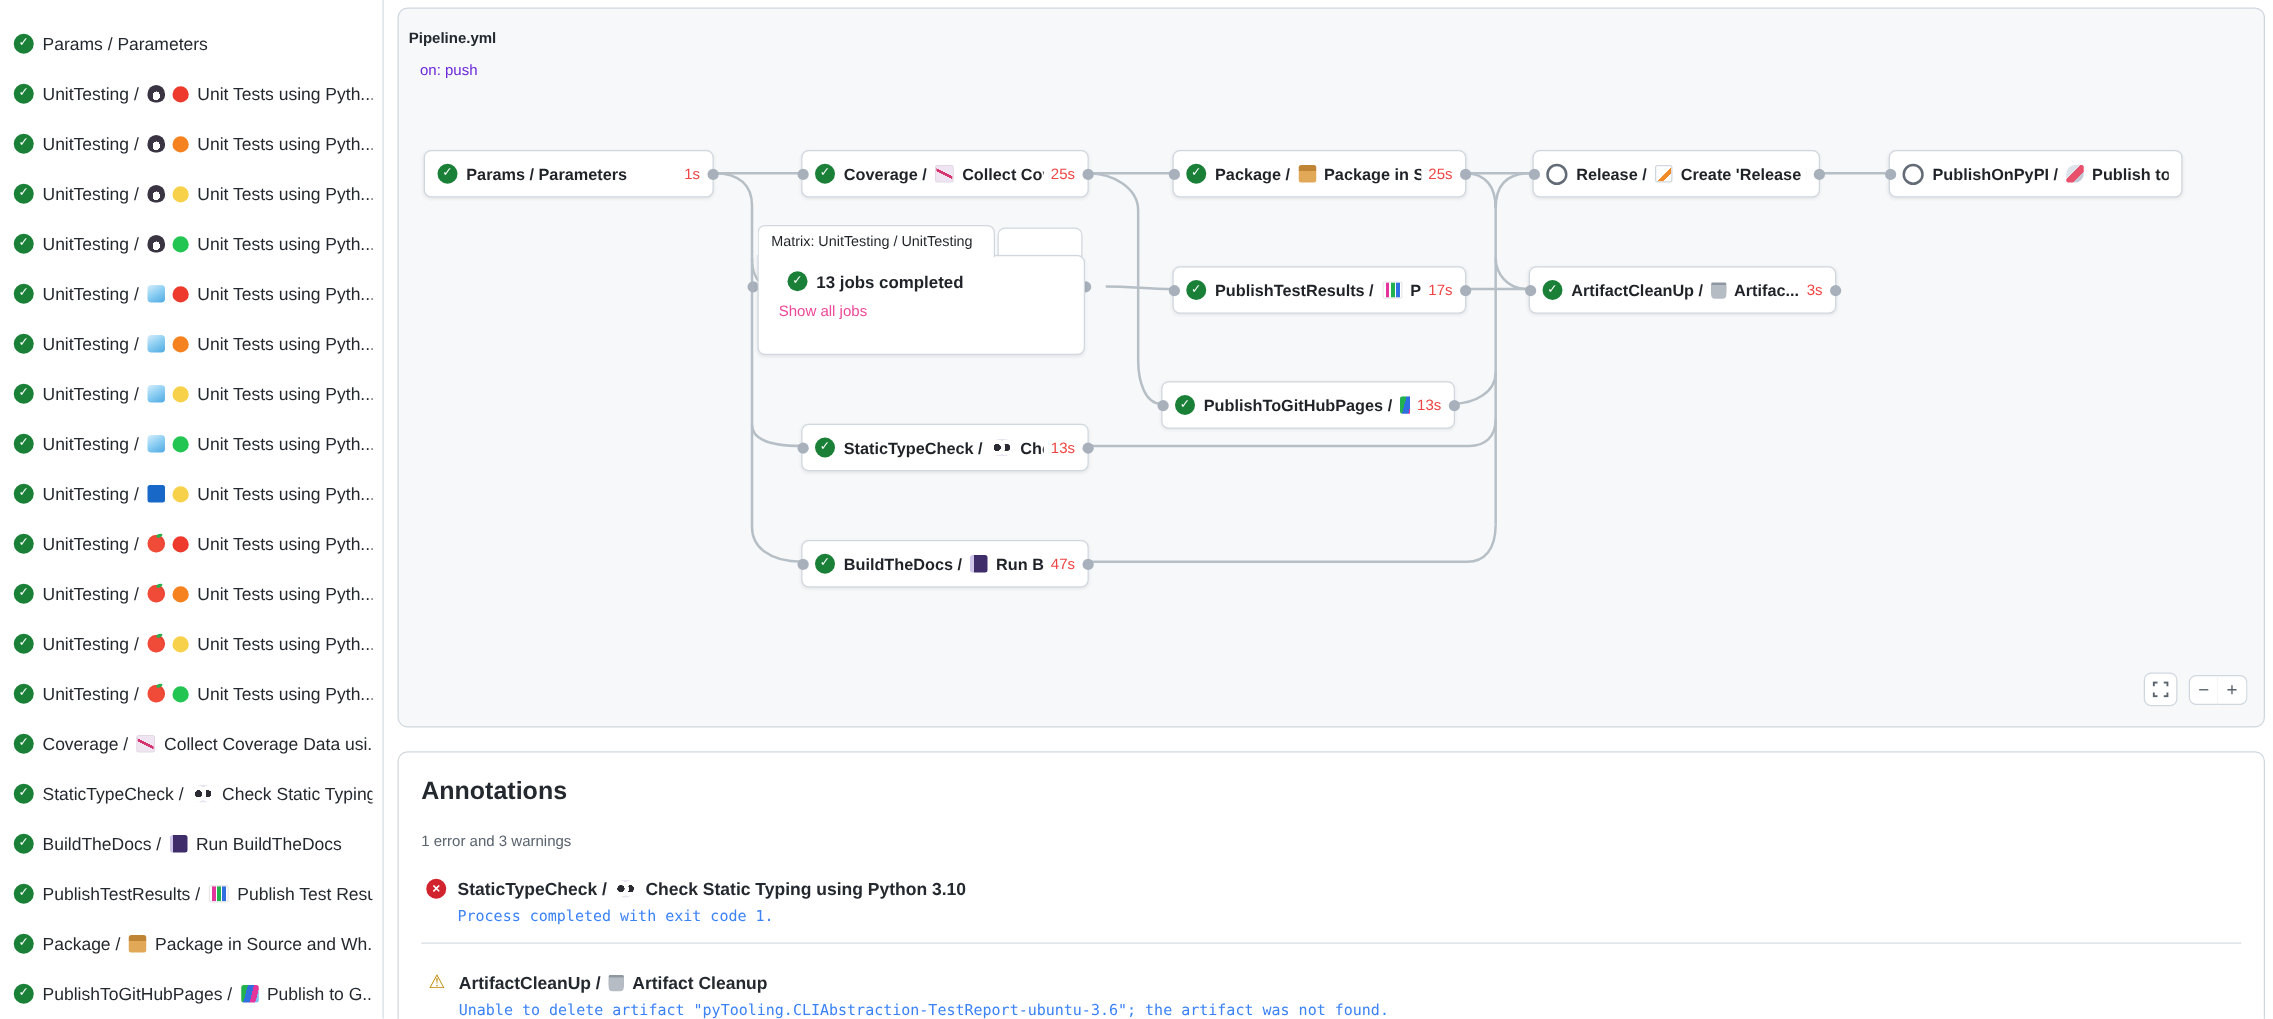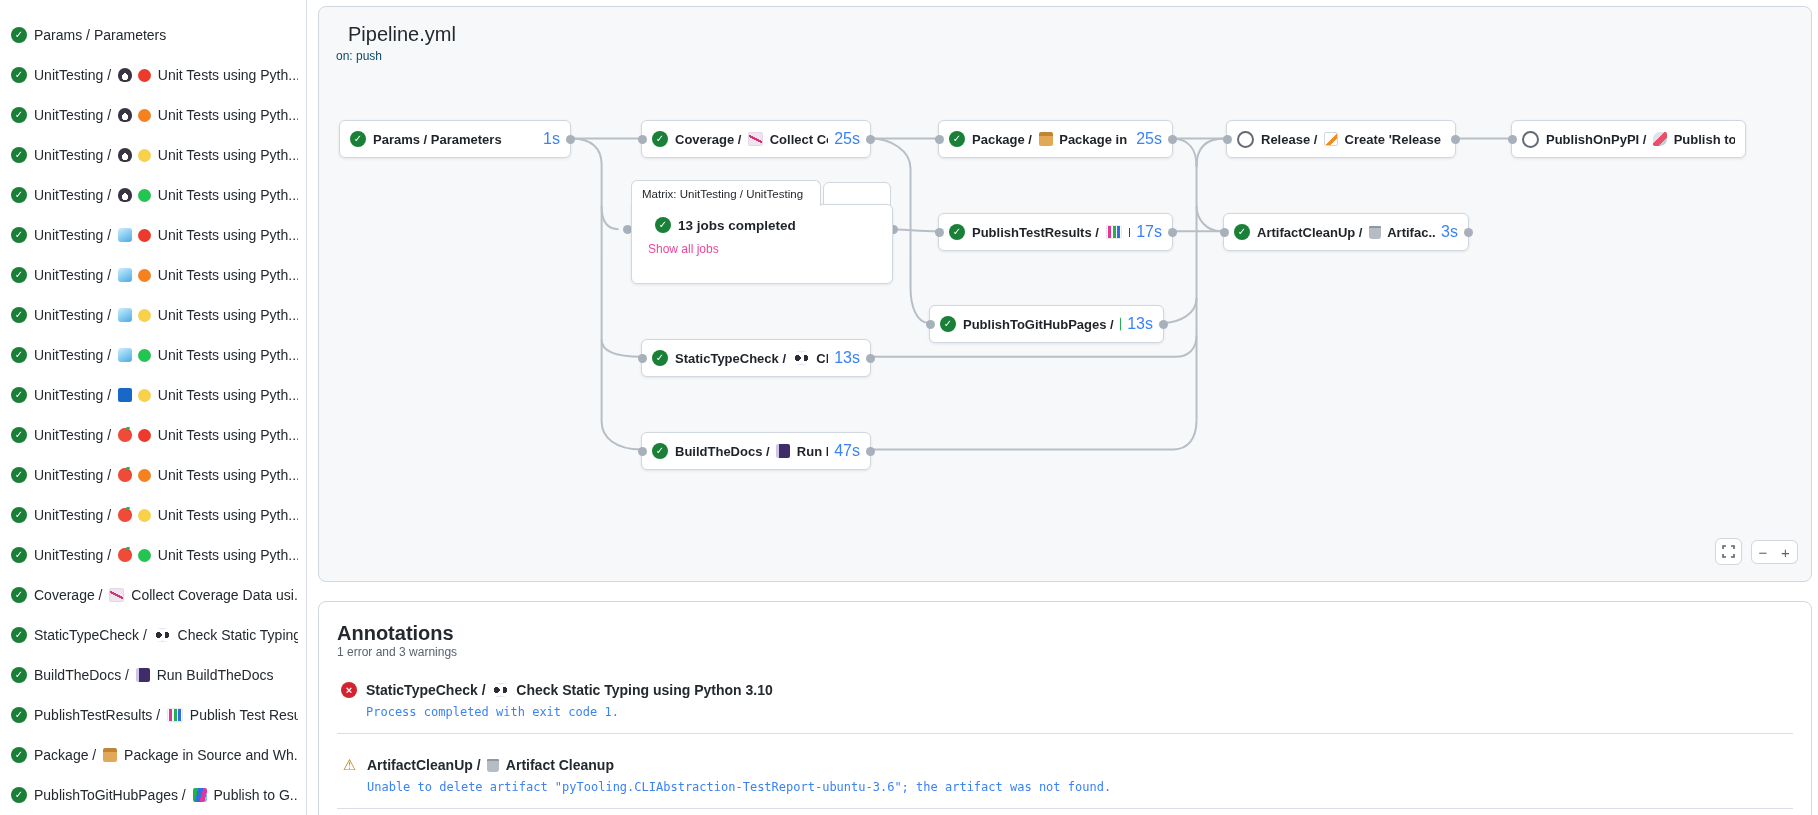--- a/index.html
+++ b/index.html
@@ -32,50 +32,50 @@
   .ico.memo{background:linear-gradient(135deg,#fff 52%,#f08b28 52% 72%,#fff 72%);border:1px solid #d0d7de;height:12px;width:12px;}
   .ico.rocket{background:linear-gradient(135deg,#dde3ea 0 42%,#e8506b 42% 68%,#c3ccd6 68%);border-radius:50% 12% 50% 12%;}
   .ico.trash{background:#b6bcc4;border-radius:1px 1px 3px 3px;box-shadow:0 -2px 0 0 #8f98a1;height:11px;width:12px;margin-top:2px;}
   .ico.dot-red{background:#ee3a2c;border-radius:50%;width:13px;height:13px;}
   .ico.dot-orange{background:#f5821f;border-radius:50%;width:13px;height:13px;}
   .ico.dot-yellow{background:#f8d14a;border-radius:50%;width:13px;height:13px;}
   .ico.dot-green{background:#23c552;border-radius:50%;width:13px;height:13px;}
 
   
   .graph-card{position:absolute;left:318px;top:6px;width:1494px;height:576px;background:#f6f8fa;border:1px solid #d0d7de;border-radius:8px;box-sizing:border-box;overflow:hidden;}
-  .graph-title{position:absolute;left:29px;top:16px;font-size:20px;font-weight:normal;color:#24292f;}
-  .graph-trigger{position:absolute;left:17px;top:42px;font-size:12px;color:#0c4a6e;}
+  .graph-title{position:absolute;left:8px;top:16px;font-size:12px;font-weight:bold;color:#24292f;}
+  .graph-trigger{position:absolute;left:17px;top:42px;font-size:12px;color:#6d28d9;}
   .edges{position:absolute;left:0;top:0;width:100%;height:100%;pointer-events:none;}
   .node{position:absolute;height:38px;background:#fff;border:1px solid #d0d7de;border-radius:6px;box-shadow:0 1px 3px rgba(31,35,40,.09);display:flex;align-items:center;padding:0 10px;box-sizing:border-box;cursor:pointer;}
   .node .nlabel{margin-left:7px;font-size:13px;font-weight:600;color:#1f2328;white-space:nowrap;overflow:hidden;flex:1;}
-  .node .ndur{margin-left:6px;font-size:16px;color:#3b82f6;font-weight:400;}
+  .node .ndur{margin-left:6px;font-size:12px;color:#ef4444;font-weight:400;}
   .cdot{position:absolute;width:9px;height:9px;border-radius:50%;background:#a8b1bb;top:50%;margin-top:-4.5px;}
   .cdot.l{left:-4.5px;} .cdot.r{right:-4.5px;}
 
   
-  .matrix-wrap{position:absolute;left:312px;top:173px;width:262px;height:104px;}
+  .matrix-wrap{position:absolute;left:287px;top:173px;width:262px;height:104px;}
   .matrix-ghost{position:absolute;left:192px;top:2px;width:66px;height:24px;background:#fff;border:1px solid #d0d7de;border-radius:6px 6px 0 0;}
   .matrix-tab{position:absolute;left:0;top:0;width:190px;height:26px;background:#fff;border:1px solid #d0d7de;border-bottom:none;border-radius:6px 6px 0 0;font-size:11.5px;color:#1f2328;display:flex;align-items:center;padding:0 10px;box-sizing:border-box;white-space:nowrap;z-index:2;}
   .matrix-box{position:absolute;left:0;top:24px;width:262px;height:80px;background:#fff;border:1px solid #d0d7de;border-radius:0 6px 6px 6px;box-shadow:0 1px 3px rgba(31,35,40,.09);box-sizing:border-box;padding:12px 16px;z-index:1;}
   .matrix-summary{display:flex;align-items:center;font-size:13.5px;font-weight:600;color:#1f2328;}
   .matrix-summary span{margin-left:7px;}
   .matrix-link{display:block;margin-top:9px;font-size:12px;color:#ec4899;cursor:pointer;text-decoration:none;}
   .matrix-wrap .mdot-l{position:absolute;left:-8px;top:45px;width:9px;height:9px;border-radius:50%;background:#a8b1bb;}
   .matrix-wrap .mdot-r{position:absolute;right:-4.5px;top:45px;width:9px;height:9px;border-radius:50%;background:#a8b1bb;}
 
   
   .ctrl-btn{position:absolute;background:#fff;border:1px solid #d0d7de;border-radius:6px;box-sizing:border-box;display:flex;align-items:center;justify-content:center;cursor:pointer;color:#59636e;}
   #btn-full{left:1396px;top:531px;width:27px;height:27px;}
   #btn-zoom-out{left:1432px;top:533px;width:24px;height:24px;border-radius:6px 0 0 6px;font-size:15px;}
   #btn-zoom-in{left:1455px;top:533px;width:24px;height:24px;border-radius:0 6px 6px 0;border-left:none;font-size:15px;}
 
   
   .ann-card{position:absolute;left:318px;top:601px;width:1494px;height:260px;background:#fff;border:1px solid #d0d7de;border-radius:8px;box-sizing:border-box;padding:20px 18px 0;}
   .ann-heading{font-size:20px;font-weight:bold;color:#24292f;}
-  .ann-summary{font-size:12px;color:#59636e;margin-top:0;}
+  .ann-summary{font-size:12px;color:#59636e;margin-top:21px;}
   .ann-item{display:flex;margin-top:14px;padding:9px 4px 14px;border-bottom:1px solid #d8dee4;}
   .ann-body{margin-left:9px;}
   .ann-title{font-size:14px;font-weight:600;color:#24292f;cursor:pointer;}
   .ann-msg{margin-top:7px;font-size:12px;color:#3b82f6;font-family:"DejaVu Sans Mono","Liberation Mono",monospace;white-space:pre;}
 </style>
 </head>
 <body>
 
 <aside class="sidebar">
   <div id="sidebar-list">

